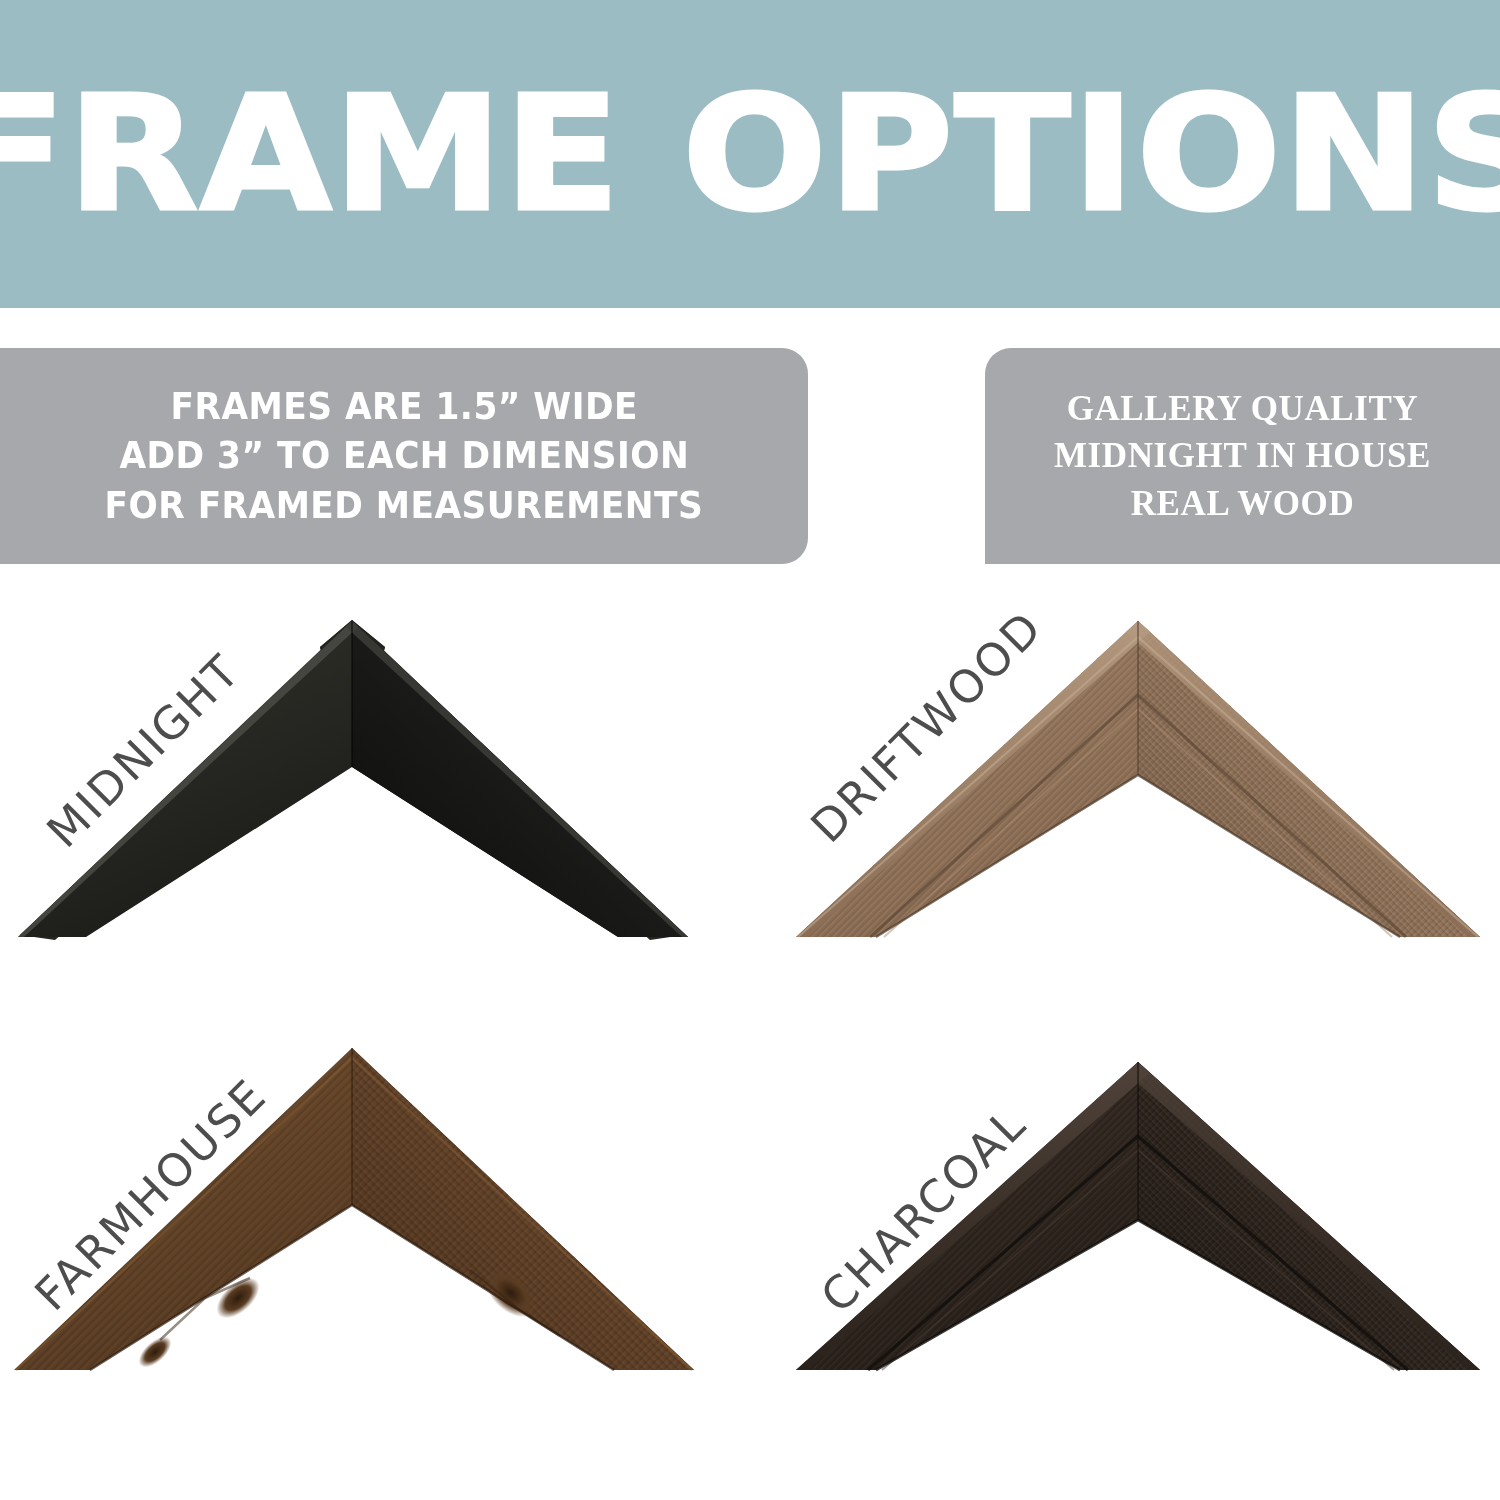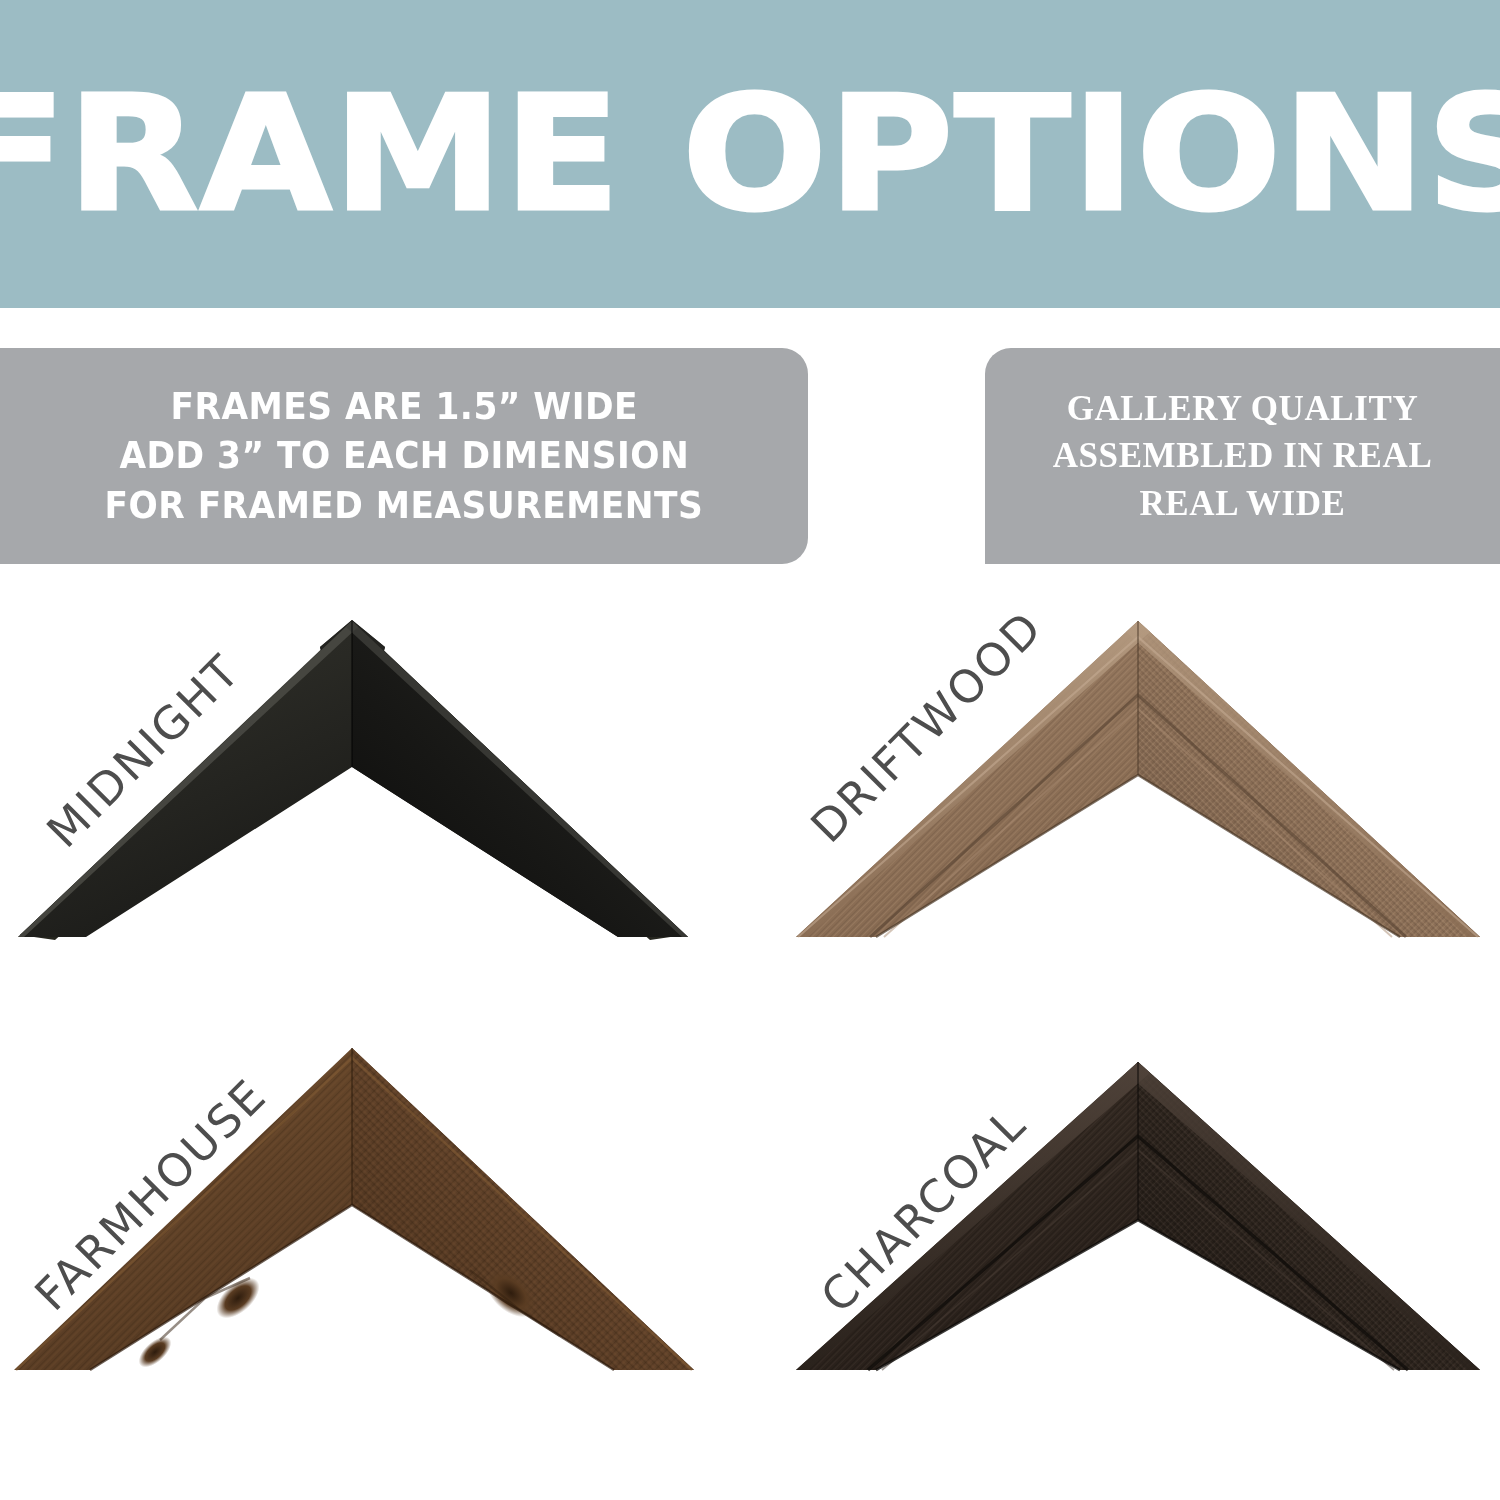--- a/index.html
+++ b/index.html
@@ -113,22 +113,22 @@
 </div>
 
 <div class="badge badge-left">
   <div class="badge-line">FRAMES ARE 1.5” WIDE</div>
   <div class="badge-line">ADD 3” TO EACH DIMENSION</div>
   <div class="badge-line">FOR FRAMED MEASUREMENTS</div>
 </div>
 
 <div class="badge badge-right">
   <div class="badge-line">GALLERY QUALITY</div>
-  <div class="badge-line">ASSEMBLED IN REAL</div>
-  <div class="badge-line">REAL WIDE</div>
+  <div class="badge-line">MIDNIGHT IN HOUSE</div>
+  <div class="badge-line">REAL WOOD</div>
 </div>
 
 <div class="frame-grid">
 
   <div class="frame-cell cell-0">
     <div class="corner-wrap">
       <svg class="corner-svg" viewBox="0 0 750 460" preserveAspectRatio="none">
         <defs>
           <linearGradient id="g0a" x1="0" y1="0" x2="1" y2="1">
             <stop offset="0%" stop-color="#36362f"></stop>

